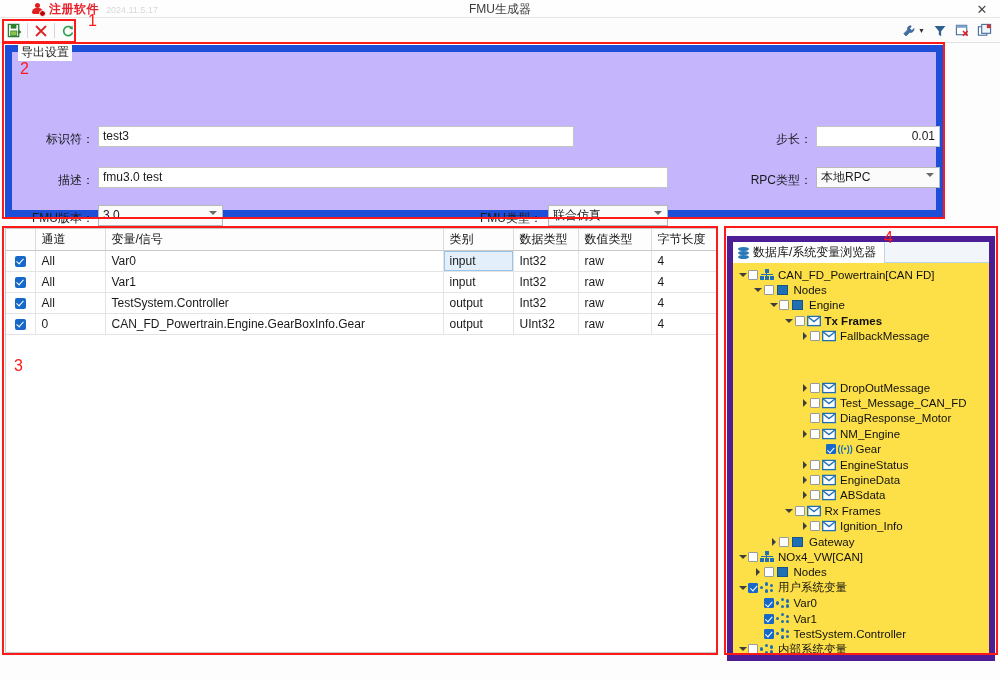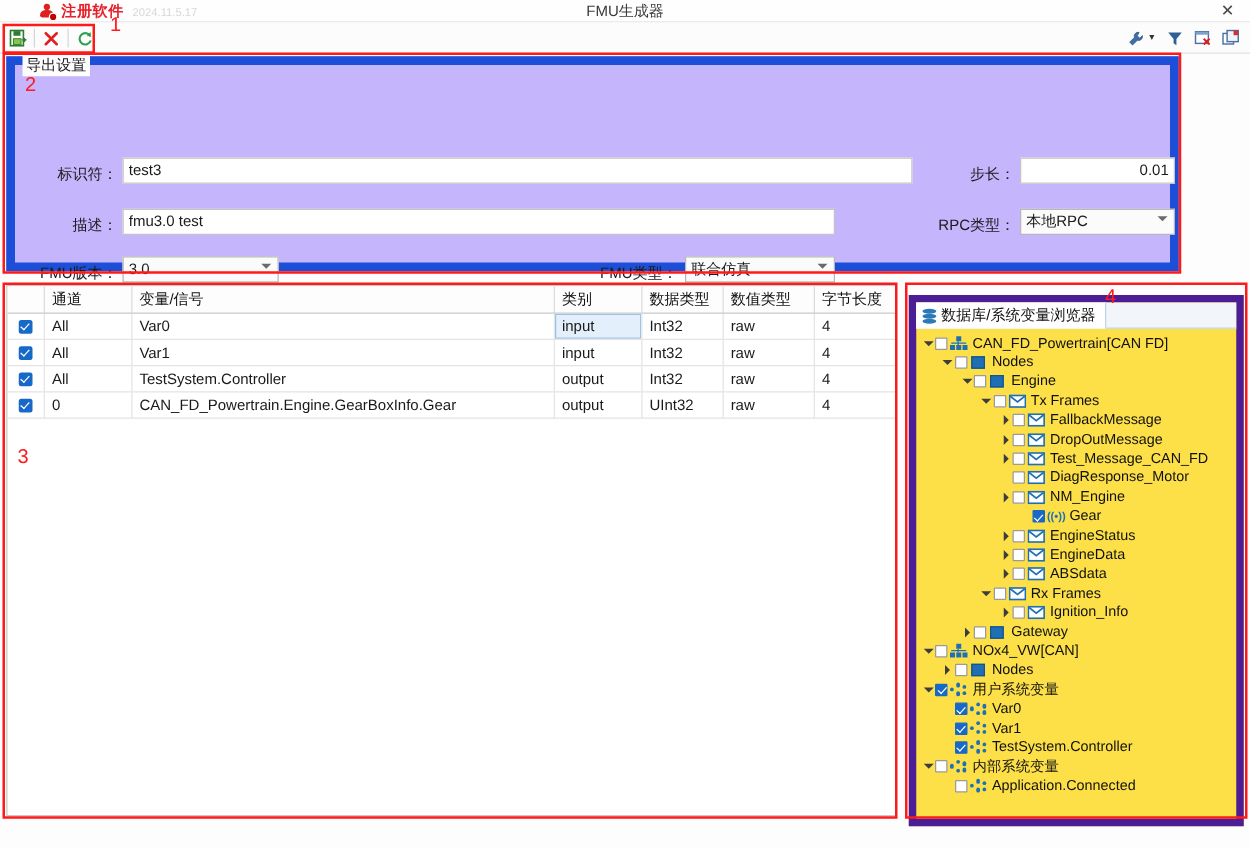--- a/index.html
+++ b/index.html
@@ -218,21 +218,21 @@
           <rect x="10.5" y="1.5" width="4" height="4" fill="#d03030"></rect>
         </svg>
       </div>
     </div>
   </div>
 
   <div class="groupbox">
     <div class="gb-title">导出设置</div>
 
     <div class="field-label" style="left:20px; top:79px; width:62px;">标识符：</div>
-    <div class="txtbox" style="left:86px; top:74px; width:632px;">test3</div>
+    <div class="txtbox" style="left:86px; top:74px; width:476px;">test3</div>
 
     <div class="field-label" style="left:20px; top:120px; width:62px;">描述：</div>
     <div class="txtbox" style="left:86px; top:115px; width:570px;">fmu3.0 test</div>
 
     <div class="field-label" style="left:14px; top:158px; width:68px;">FMU版本：</div>
     <div class="combo" style="left:86px; top:153px; width:125px;">
       <span>3.0</span>
       <span class="carr"></span>
     </div>
 
@@ -349,39 +349,39 @@
           <span class="tlabel">Nodes</span>
         </div>
         <div class="tnode" style="padding-left: 35px;">
           <span class="exp open"></span>
           <span class="tchk"></span>
           <span class="ticon">
             <span class="ic-node"></span>
           </span>
           <span class="tlabel">Engine</span>
         </div>
-        <div class="tnode" style="padding-left: 50.5px;">
+        <div class="tnode" style="padding-left: 50.5px; font-weight: bold;">
           <span class="exp open"></span>
           <span class="tchk"></span>
           <span class="ticon"><svg width="14" height="12" viewBox="0 0 14 12">
               <rect x="0.7" y="1.4" width="12.6" height="9.2" fill="#fff" stroke="#1f6fb5" stroke-width="1.3"></rect>
               <path d="M1.2 2 L7 6.6 L12.8 2" fill="none" stroke="#1f6fb5" stroke-width="1.3"></path>
             </svg></span>
           <span class="tlabel">Tx Frames</span>
         </div>
         <div class="tnode" style="padding-left: 66px;">
           <span class="exp closed"></span>
           <span class="tchk"></span>
           <span class="ticon"><svg width="14" height="12" viewBox="0 0 14 12">
               <rect x="0.7" y="1.4" width="12.6" height="9.2" fill="#fff" stroke="#1f6fb5" stroke-width="1.3"></rect>
               <path d="M1.2 2 L7 6.6 L12.8 2" fill="none" stroke="#1f6fb5" stroke-width="1.3"></path>
             </svg></span>
           <span class="tlabel">FallbackMessage</span>
         </div>
-        <div class="tnode" style="padding-left: 66px;">
+        <div class="tnode" style="padding-left: 66px; margin-top: 36px;">
           <span class="exp closed"></span>
           <span class="tchk"></span>
           <span class="ticon"><svg width="14" height="12" viewBox="0 0 14 12">
               <rect x="0.7" y="1.4" width="12.6" height="9.2" fill="#fff" stroke="#1f6fb5" stroke-width="1.3"></rect>
               <path d="M1.2 2 L7 6.6 L12.8 2" fill="none" stroke="#1f6fb5" stroke-width="1.3"></path>
             </svg></span>
           <span class="tlabel">DropOutMessage</span>
         </div>
         <div class="tnode" style="padding-left: 66px;">
           <span class="exp closed"></span>

